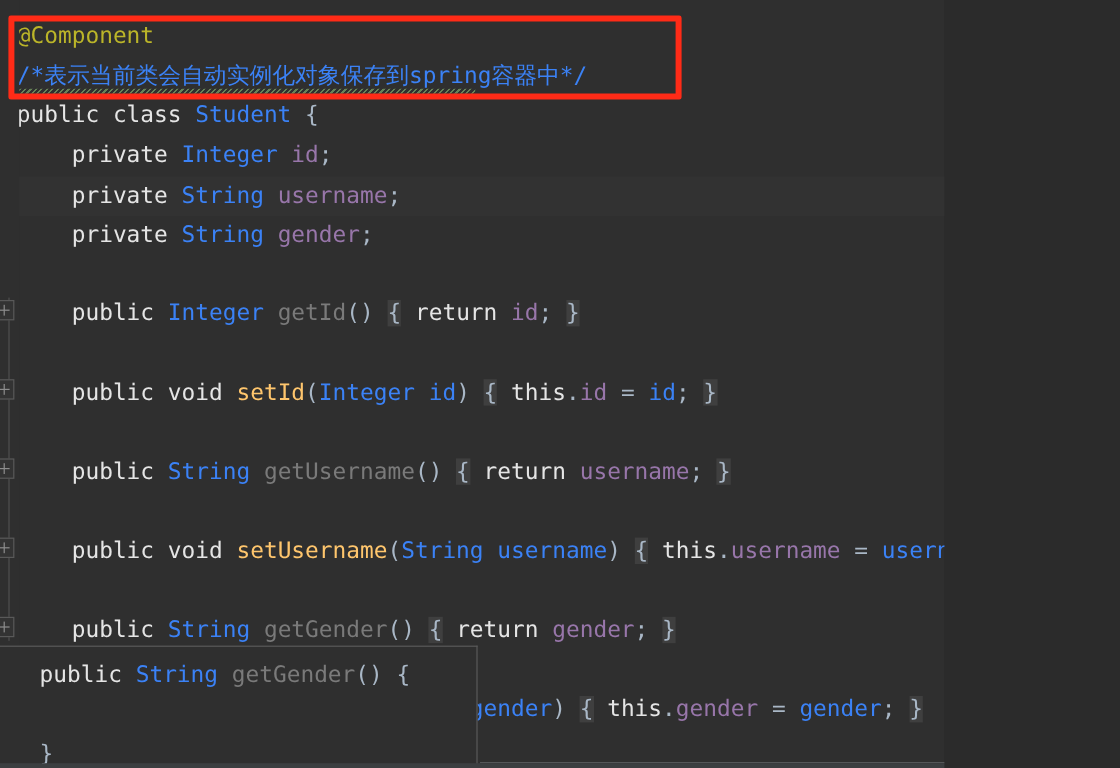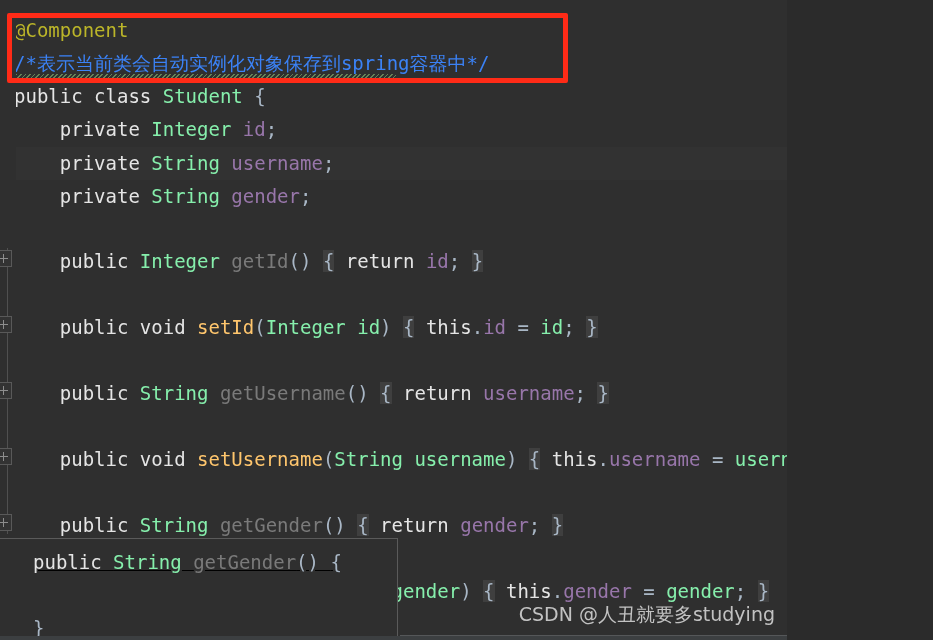--- a/index.html
+++ b/index.html
@@ -79,21 +79,21 @@
   .line-hl {
     position: absolute;
     left: 0;
     width: 933px;
     height: 33px;
     background: #323232;
   }
 
   
   .kw      { color: #e5e5e5; }
-  .type    { color: #86efac; margin-top: 21px; }
+  .type    { color: #3b82f6; margin-top: 21px; }
   .field   { color: #9876aa; }
   .method  { color: #7a7a7a; }
   .methodb { color: #ffc66d; }
   .punc    { color: #a9b7c6; }
   .anno    { color: #bbb529; }
   .comment { color: #3b82f6; }
   .brace-box {
     background: #3f3f3f;
     color: #a9b7c6;
   }
@@ -187,22 +187,21 @@
         <div class="fold-marker" title="+" style="top: 382px;"></div>
         <div class="fold-marker" title="+" style="top: 448px;"></div>
         <div class="fold-marker" title="+" style="top: 514px;"></div>
       </div>
   </div>
 
   <div class="red-box" style="left:7px; top:13px; width:561px; height:70px;"></div>
 
   <div class="popup" id="popup" style="left:0px; top:538px; width:398px; height:102px;">
 
-  <div class="pline" style="top: 7px; text-decoration: underline;"><span class="kw">public </span><span class="type">String </span><span class="method">getGender</span><span class="punc">() </span><span class="punc">{</span></div>
+  <div class="pline" style="top: 7px;"><span class="kw">public </span><span class="type">String </span><span class="method">getGender</span><span class="punc">() </span><span class="punc">{</span></div>
       <div class="pline" style="top: 73px;"><span class="punc">}</span></div>
     </div>
 
   <div class="hscroll-sep"></div>
   <div class="hscroll-track"></div>
 
-  <div class="watermark">CSDN @人丑就要多studying</div>
 
 </div>
 
 </body></html>

